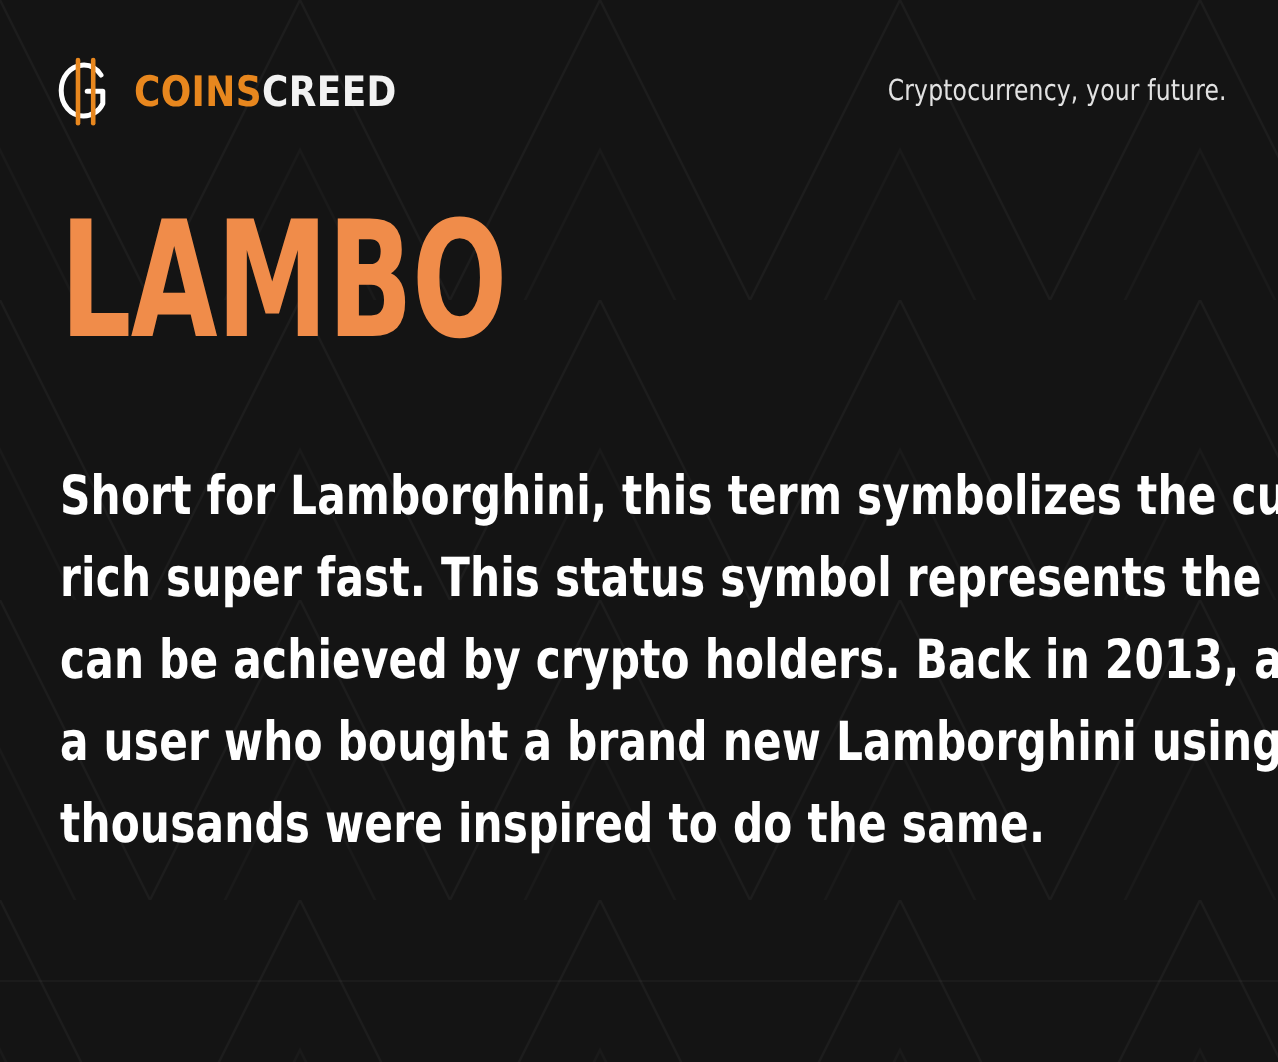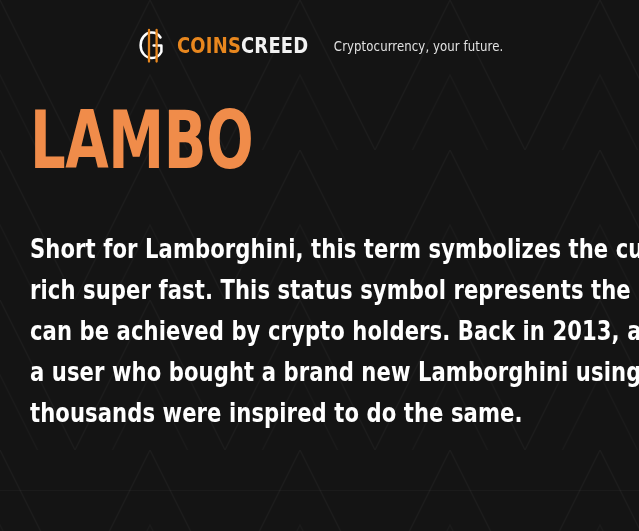--- a/index.html
+++ b/index.html
@@ -43,21 +43,21 @@
 
   
   #header {
     position:absolute;
     left:26px;
     right:26px;
     top:26px;
     height:40px;
     display:flex;
     align-items:center;
-    justify-content:center;
+    justify-content:space-between;
   }
 
   #brand {
     display:flex;
     align-items:center;
     gap:9px;
   }
 
   #logo-mark {
     width:32px;

